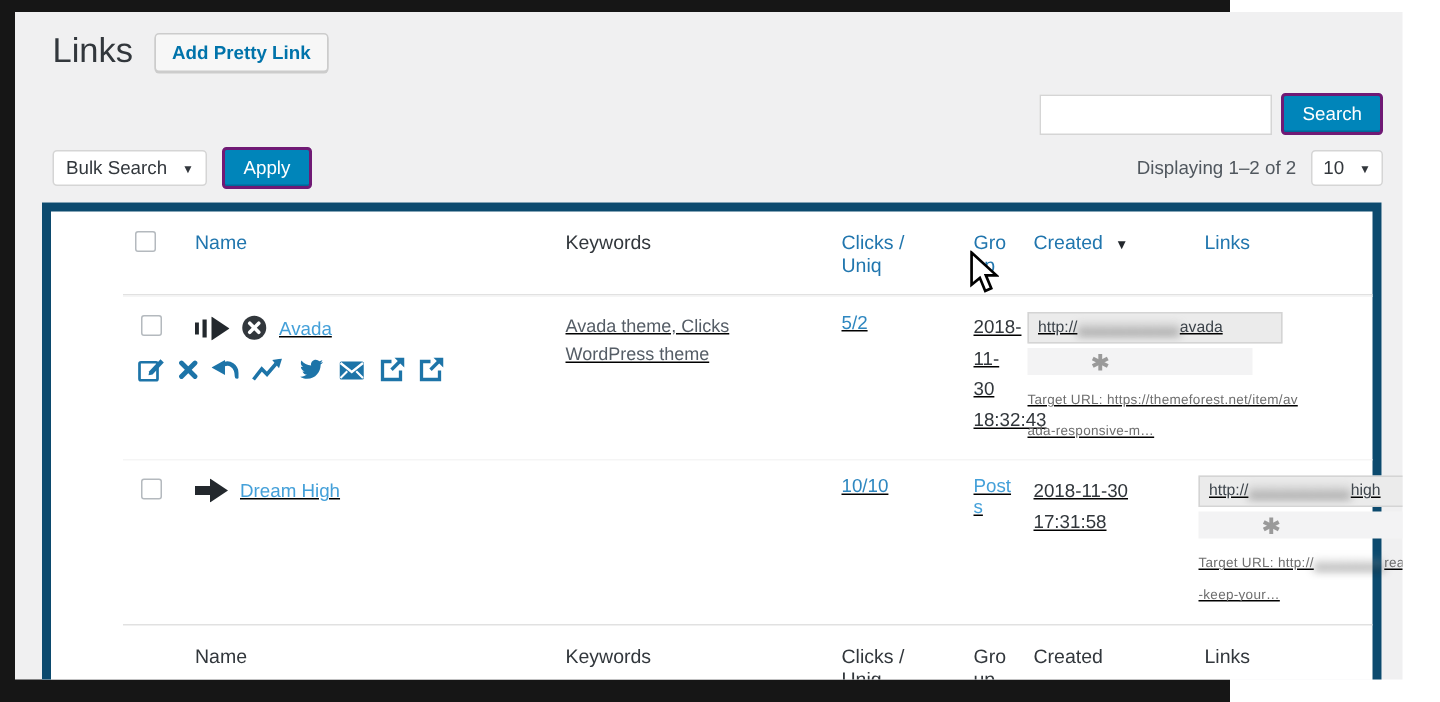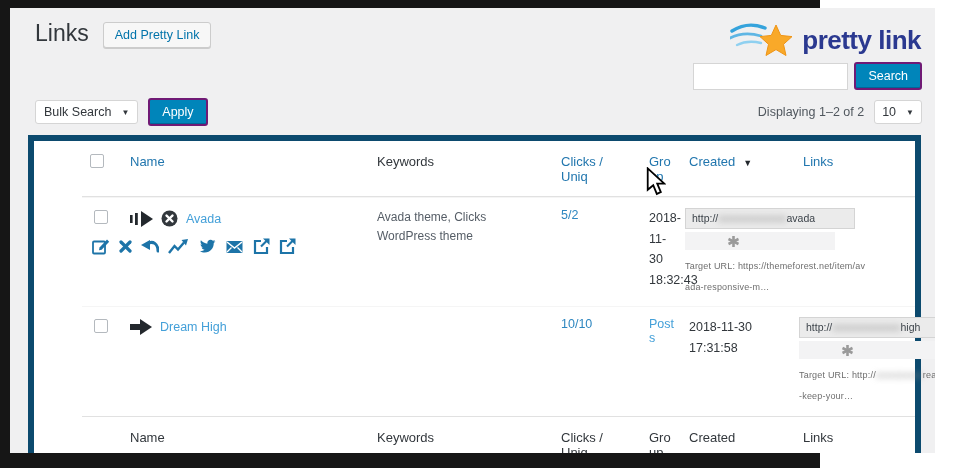--- a/index.html
+++ b/index.html
@@ -7,21 +7,21 @@
   body { font-family:"Liberation Sans", sans-serif; }
 
   .frame { position:relative; width:820px; height:468px; background:#161616; }
   .screen { position:absolute; left:10px; top:8px; width:925px; height:445px;
             background:#f0f0f1; overflow:hidden; }
 
   
   .titlebar { display:flex; align-items:flex-start; padding:10px 14px 0 25px; height:48px; }
   .page-title { font-size:23px; color:#32373c; font-weight:400; line-height:30px; }
   .add-btn { margin:4px 0 0 14px; background:#f7f7f7; border:1px solid #cccccc;
-             border-radius:3px; color:#0073aa; font-weight:400; font-size:12.5px;
+             border-radius:3px; color:#0073aa; font-weight:700; font-size:12.5px;
              padding:5px 11px; cursor:pointer; box-shadow:0 1px 0 #cccccc; }
   .spacer { flex:1; }
   .logo { display:flex; align-items:center; gap:6px; margin-top:2px; }
   .logo-text { font-size:26px; font-weight:700; color:#2b3990; letter-spacing:-0.5px; }
 
   
   .search-row { display:flex; justify-content:flex-end; align-items:center;
                 padding-right:13px; margin-top:6px; gap:6px; }
   .search-input { width:155px; height:27px; border:1px solid #d5d5d5; background:#ffffff;
                   padding:0 6px; font-size:12px; color:#32373c; }
@@ -46,21 +46,21 @@
   .thead .cell { padding:13px 8px 12px 8px; font-size:13px; }
   .cell { padding:10px 8px; font-size:12.5px; color:#50575e; }
   .cb-cell { padding:12px 0 0 12px; }
   .thead .cb-cell, .tfoot .cb-cell { padding-top:13px; }
   input[type=checkbox] { width:14px; height:14px; accent-color:#ffffff;
                          border:1px solid #b4b9be; appearance:none; background:#fff;
                          border-radius:2px; cursor:pointer; }
   .hlink { color:#2176ae; text-decoration:none; cursor:pointer; }
   .sort-caret { color:#23282d; font-size:9px; margin-left:8px; }
   .col-group { padding-right:2px; word-break:break-word; }
-  .body-row { position:relative; border-top:1px solid #f5f5f5; }
+  .body-row { position:relative; border-top:1px solid #f5f5f5;text-decoration:underline; }
   .row-1 { min-height:97px; }
   .row-2 { min-height:95px; }
   .name-line { display:flex; align-items:center; gap:8px; padding-top:2px; }
   .name-link { color:#44a0d9; font-size:12.5px; text-decoration:none; cursor:pointer; }
   .row-actions { position:absolute; left:6px; top:36px; display:flex; align-items:center;
                  gap:9px; padding:4px; }
   .row-actions svg { cursor:pointer; }
   .val-link { color:#2e87c0; font-size:12.5px; text-decoration:none; cursor:pointer; }
   .kw { font-size:12px; color:#555d66; line-height:1.6; }
   .created { font-size:12.5px; color:#32373c; line-height:1.65; }
@@ -86,29 +86,20 @@
 </head>
 <body>
 
 <div class="frame">
   <div class="screen">
 
     <div class="titlebar">
       <div class="page-title">Links</div>
       <button class="add-btn">Add Pretty Link</button>
       <div class="spacer"></div>
-      <div class="logo">
-        <svg width="66" height="40" viewBox="0 0 66 40">
-          <path d="M2,11 C13,4 25,4 35,8" stroke="#35a3dc" stroke-width="3.4" fill="none" stroke-linecap="round"></path>
-          <path d="M0,18 C10,13 21,13 31,16" stroke="#5fb6e4" stroke-width="2.8" fill="none" stroke-linecap="round"></path>
-          <path d="M7,25 C15,21 23,21 31,23" stroke="#8fd0f0" stroke-width="2.4" fill="none" stroke-linecap="round"></path>
-          <polygon points="46,5 50.7,15.4 62,16.6 53.5,24.3 56,35.5 46,29.6 36,35.5 38.5,24.3 30,16.6 41.3,15.4" fill="#f9a929" stroke="#ef9415" stroke-width="1"></polygon>
-        </svg>
-        <div class="logo-text">pretty link</div>
-      </div>
     </div>
 
     <div class="search-row">
       <input class="search-input" type="text" value="" style="">
       <button class="btn-primary">Search</button>
     </div>
 
     <div class="controls-row">
       <div class="select">
         <span>Bulk Search</span>

